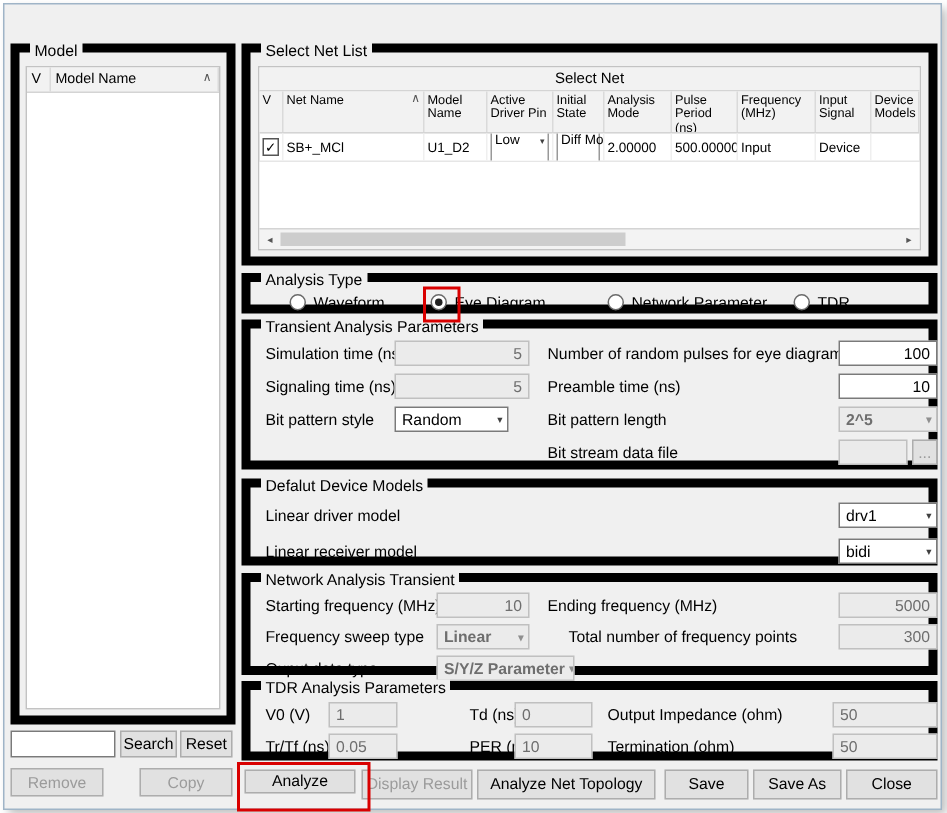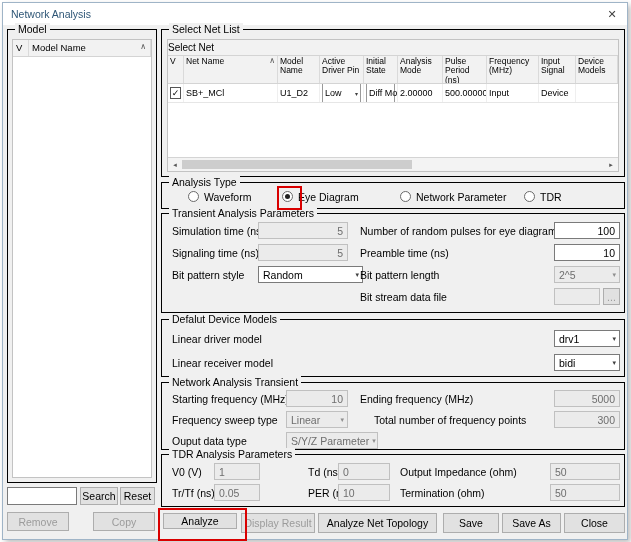--- a/index.html
+++ b/index.html
@@ -3,84 +3,80 @@
 <meta charset="utf-8">
 <style>
   html,body{margin:0;padding:0;width:631px;height:542px;background:#ffffff;overflow:hidden;
     font-family:"Liberation Sans",sans-serif;font-size:10.5px;color:#000;}
   .dialog{position:absolute;left:2px;top:2px;width:624px;height:536px;background:#f0f0f0;
     border:1px solid #9fb4c7;box-shadow:3px 3px 6px rgba(0,0,0,.25);}
   .titlebar{position:absolute;left:0;top:0;right:0;height:22px;background:#ffffff;}
   .title{position:absolute;left:8px;top:5px;font-size:10.5px;color:#2e5676;}
   .close{position:absolute;right:8px;top:4px;width:14px;height:14px;text-align:center;
     font-size:11px;color:#444;cursor:pointer;line-height:14px;}
-  .group{position:absolute;border:1px solid #000000;box-sizing:border-box;}
+  .group{position:absolute;border:6px solid #000000;box-sizing:border-box;}
   .glabel{position:absolute;top:-7px;left:7px;background:#f0f0f0;padding:0 3px;font-size:10.5px;white-space:nowrap;}
   .lbl{position:absolute;font-size:10.5px;white-space:nowrap;line-height:12px;}
   .field{position:absolute;background:#fff;border:1px solid #7a7a7a;height:17px;box-sizing:border-box;
     font-size:10.5px;padding:2px 4px;text-align:right;overflow:hidden;white-space:nowrap;}
   .field.dis{background:#ebebeb;border-color:#c0c0c0;color:#6e6e6e;}
   .field.la{text-align:left;}
   .combo{position:absolute;background:#fff;border:1px solid #7a7a7a;height:17px;box-sizing:border-box;
     font-size:10.5px;padding:0 3px 0 4px;display:flex;align-items:center;justify-content:space-between;
     overflow:hidden;white-space:nowrap;}
-  .combo.dis{background:#ebebeb;border-color:#c0c0c0;color:#6e6e6e;}
+  .combo.dis{background:#ebebeb;border-color:#c0c0c0;color:#6e6e6e;font-weight:bold;}
   .carat{font-size:7px;color:#404040;margin-left:3px;}
   .combo.dis .carat{color:#8f8f8f;}
   .btn{position:absolute;background:#e1e1e1;border:1px solid #adadad;box-sizing:border-box;
     font-family:inherit;font-size:10.5px;color:#000;padding:0;display:flex;align-items:center;justify-content:center;}
   .btn.dis{color:#9b9b9b;}
   .searchbox{position:absolute;border:1px solid #7a7a7a;box-sizing:border-box;font-family:inherit;
     font-size:10.5px;padding:1px 3px;background:#fff;}
   
   .modeltable{position:absolute;left:4px;top:9px;right:4px;bottom:4px;border:1px solid #c3c3c3;
     background:#fff;display:flex;flex-direction:column;}
   .mt-head{display:grid;grid-template-columns:16px 1fr;height:16px;background:#f2f2f2;border-bottom:1px solid #d4d4d4;}
   .mt-hcell{font-size:9.5px;padding:2px 2px 0 3px;border-right:1px solid #dadada;overflow:hidden;}
   .mt-hcell.name{display:flex;justify-content:space-between;padding-right:4px;}
   .sortglyph{font-size:8px;color:#555;}
   .mt-body{flex:1;background:#fff;}
   
   .nettable{position:absolute;left:5px;top:9px;right:5px;bottom:4px;border:1px solid #c3c3c3;
     background:#fff;display:flex;flex-direction:column;}
-  .nt-title{height:15px;background:#f2f2f2;border-bottom:1px solid #d4d4d4;
+  .nt-title{height:15px;background:#f2f2f2;border-bottom:1px solid #d4d4d4;text-align:center;
     font-size:10px;line-height:15px;}
   .gridcols{display:grid;grid-template-columns:16px 94px 42px 44px 34px 45px 44px 52px 37px 1fr;}
   .nt-head{background:#f2f2f2;border-bottom:1px solid #d4d4d4;height:27px;}
   .nt-head > div{font-size:8.5px;line-height:1.1;padding:1px 2px;border-right:1px solid #dadada;overflow:hidden;}
   .nt-hname{display:flex;justify-content:space-between;}
   .nt-row{height:18px;border-bottom:1px solid #e6e6e6;}
   .nt-row > div{font-size:9px;padding:0 2px;border-right:1px solid #efefef;overflow:hidden;
     white-space:nowrap;display:flex;align-items:center;}
   .cb{width:10px;height:10px;border:1px solid #555;background:#fff;font-size:9px;line-height:10px;
     text-align:center;display:inline-block;}
-  .mini{display:flex;align-items:center;justify-content:space-between;border:1px solid #999;
+  .mini{display:flex;align-items:flex-end;justify-content:space-between;border:1px solid #999;
     background:#fff;width:100%;height:14px;padding:14px 2px;box-sizing:border-box;}
   .mini .carat{font-size:6px;}
   .nt-fill{flex:1;background:#fff;}
   .nt-scroll{height:13px;background:#f3f3f3;border-top:1px solid #d4d4d4;display:flex;align-items:stretch;}
   .sbtn{width:14px;display:flex;align-items:center;justify-content:center;font-size:7px;color:#555;}
   .sthumb{width:230px;background:#cdcdcd;margin:2px 0;}
   .strack{flex:1;}
   
   .radio{position:absolute;display:flex;align-items:center;gap:5px;font-size:10.5px;height:13px;}
   .rcircle{width:11px;height:11px;border:1px solid #6a6a6a;border-radius:50%;background:#fff;
     box-sizing:border-box;position:relative;flex:0 0 auto;}
   .rcircle.on::after{content:"";position:absolute;left:2px;top:2px;width:5px;height:5px;border-radius:50%;background:#222;}
   .redbox{position:absolute;border:2px solid #d90000;background:transparent;z-index:5;}
 </style>
 </head>
 <body>
 
 <div class="dialog">
 
-  <div class="titlebar">
-    <span class="title">Network Analysis</span>
-    <span class="close">✕</span>
-  </div>
 
   <div class="group" style="left:4px;top:26px;width:150px;height:454px">
     <span class="glabel">Model</span>
     <div class="modeltable">
       <div class="mt-head">
         <div class="mt-hcell">V</div>
         <div class="mt-hcell name">
           <span>Model Name</span>
           <span class="sortglyph">∧</span>
         </div>
@@ -175,21 +171,21 @@
     <div class="field dis" style="left:96px;top:8px;width:90px">5</div>
     <span class="lbl" style="left:198px;top:11px">Number of random pulses for eye diagram</span>
     <div class="field" style="left:392px;top:8px;width:66px">100</div>
 
     <span class="lbl" style="left:10px;top:33px">Signaling time (ns)</span>
     <div class="field dis" style="left:96px;top:30px;width:90px">5</div>
     <span class="lbl" style="left:198px;top:33px">Preamble time (ns)</span>
     <div class="field" style="left:392px;top:30px;width:66px">10</div>
 
     <span class="lbl" style="left:10px;top:55px">Bit pattern style</span>
-    <div class="combo" style="left:96px;top:52px;width:105px">
+    <div class="combo" style="left:96px;top:52px;width:76px">
       <span>Random</span>
       <span class="carat">▾</span>
     </div>
     <span class="lbl" style="left:198px;top:55px">Bit pattern length</span>
     <div class="combo dis" style="left:392px;top:52px;width:66px">
       <span>2^5</span>
       <span class="carat">▾</span>
     </div>
 
     <span class="lbl" style="left:198px;top:77px">Bit stream data file</span>

